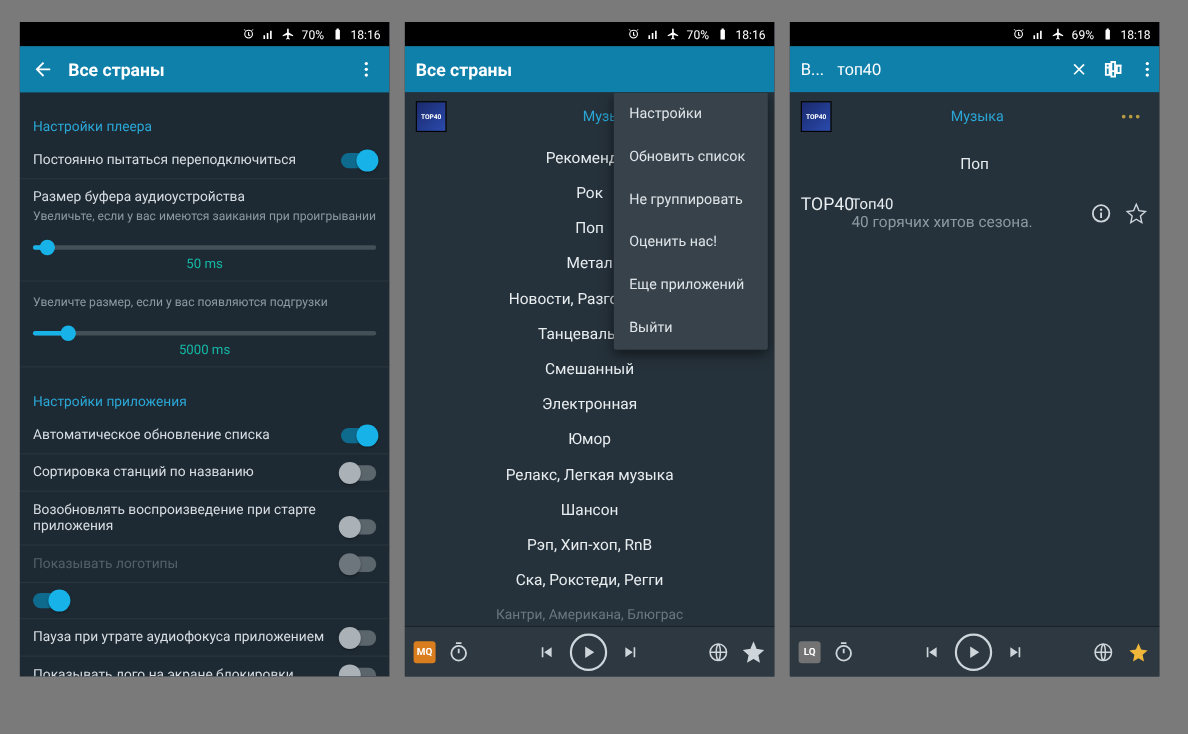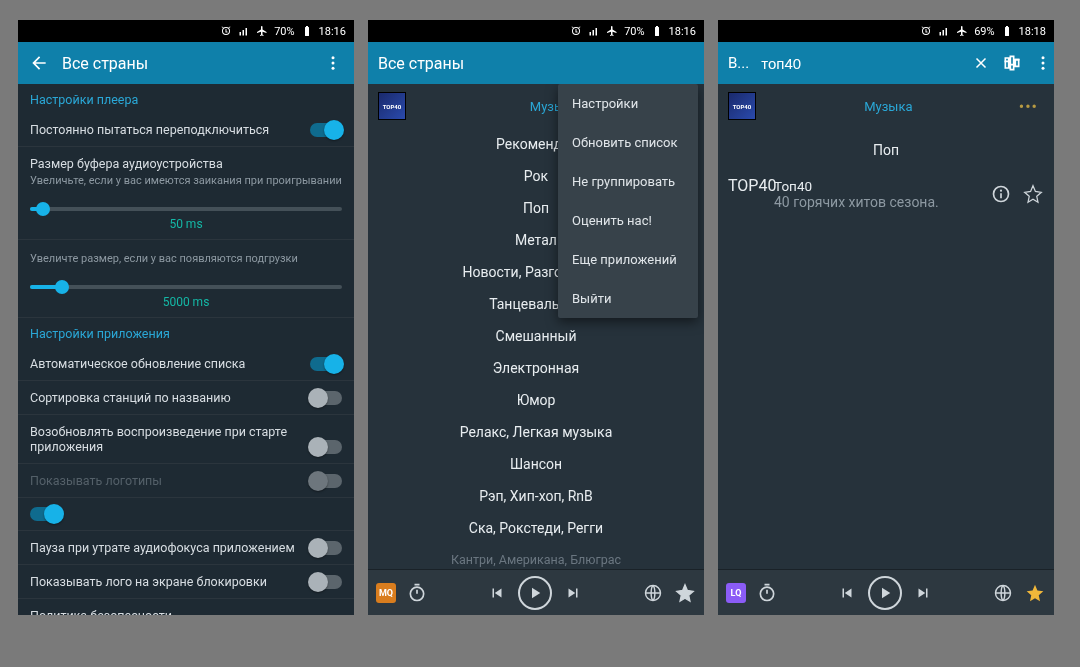--- a/index.html
+++ b/index.html
@@ -40,40 +40,40 @@
   .appbar {
     height: 42px;
     background: #0f80aa;
     display: flex;
     align-items: center;
     padding: 0 10px;
     gap: 12px;
     color: #fff;
     font-size: 16px;
   }
-  .appbar .title { flex: 1; font-weight: 400; }
+  .appbar .title { flex: 1; font-weight: 700; }
   .appbar .iconbtn { width: 22px; height: 22px; display:flex; align-items:center; justify-content:center; cursor:pointer; }
   .appbar svg { fill: #fff; }
   .search-input {
     flex: 1;
     background: transparent;
     border: none;
     color: #fff;
     font-size: 15px;
     outline: none;
   }
   .search-input::placeholder { color: #cde; }
   
   .settings {
     flex: 1;
     overflow-y: hidden;
     color: #d7dde2;
     font-size: 12.5px;
   }
-  .sect-head { color: #2aa7d6; font-size: 12.5px; padding: 8px 12px 6px; }
+  .sect-head { color: #2aa7d6; font-size: 12.5px; padding: 24px 12px 6px; }
   .row {
     display: flex;
     align-items: flex-end;
     padding: 9px 12px;
     border-bottom: 1px solid #2b353d;
     gap: 10px;
   }
   .row.noborder { border-bottom: none; }
   .row .txt { flex: 1; }
   .row .sub { color: #8d99a2; font-size: 11px; margin-top: 3px; line-height:1.25; }
@@ -134,21 +134,21 @@
   
   .player {
     height:46px; background:#2d3840; display:flex; align-items:center;
     padding:0 8px; gap:10px; border-top:1px solid #1a2228;
   }
   .player .qbadge{
     width:20px;height:20px;border-radius:3px;display:flex;align-items:center;justify-content:center;
     color:#fff;font-size:9px;font-weight:bold;
   }
   .qbadge.mq{background:#d97d1e;}
-  .qbadge.lq{background:#8b5cf6;}
+  .qbadge.lq{background:#737373;}
   .player .pbtn{width:22px;height:22px;display:flex;align-items:center;justify-content:center;cursor:pointer;}
   .player .play{
     width:34px;height:34px;border:2px solid #cfd6db;border-radius:50%;
     display:flex;align-items:center;justify-content:center;cursor:pointer;
   }
   .player .spacer{flex:1;}
   .player svg{fill:#cfd6db;}
   .star-on svg{fill:#f0b73a;}
 </style>
 </head>

